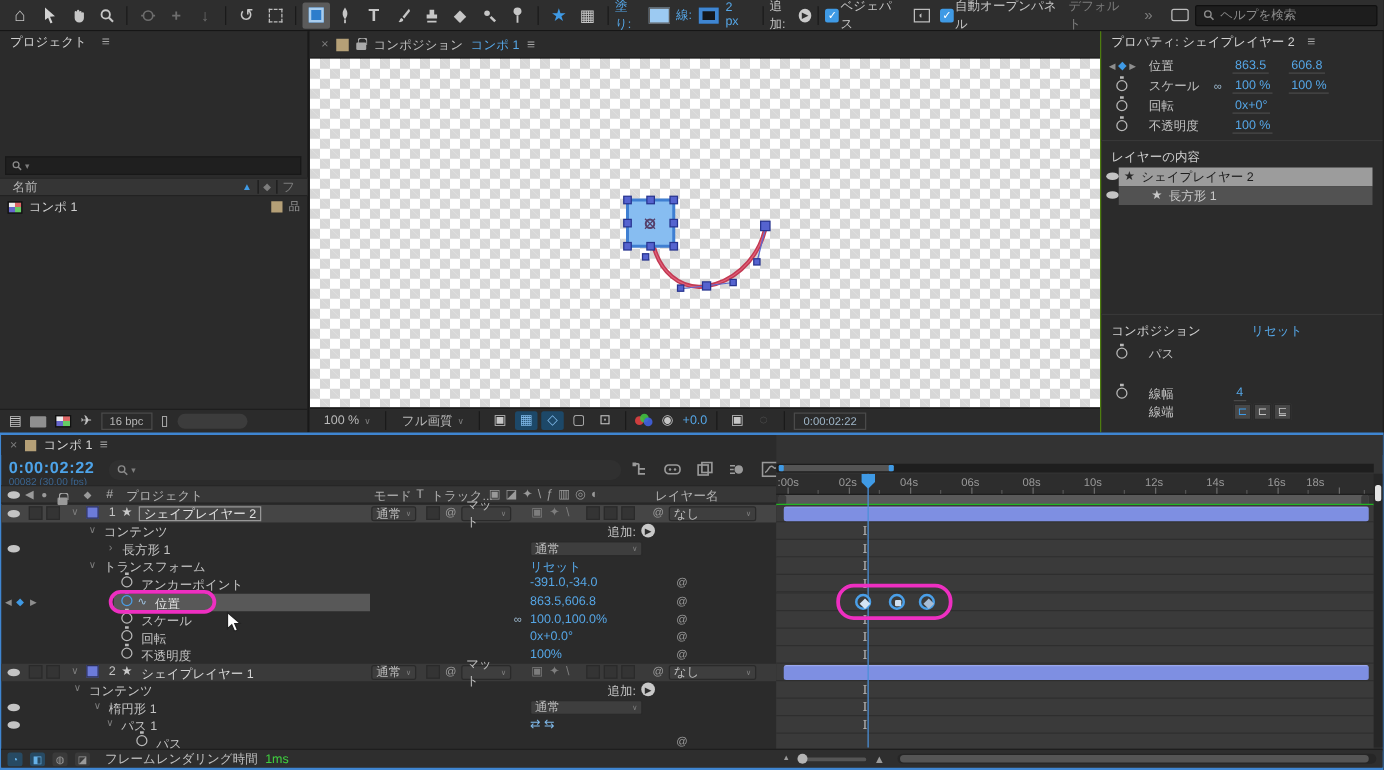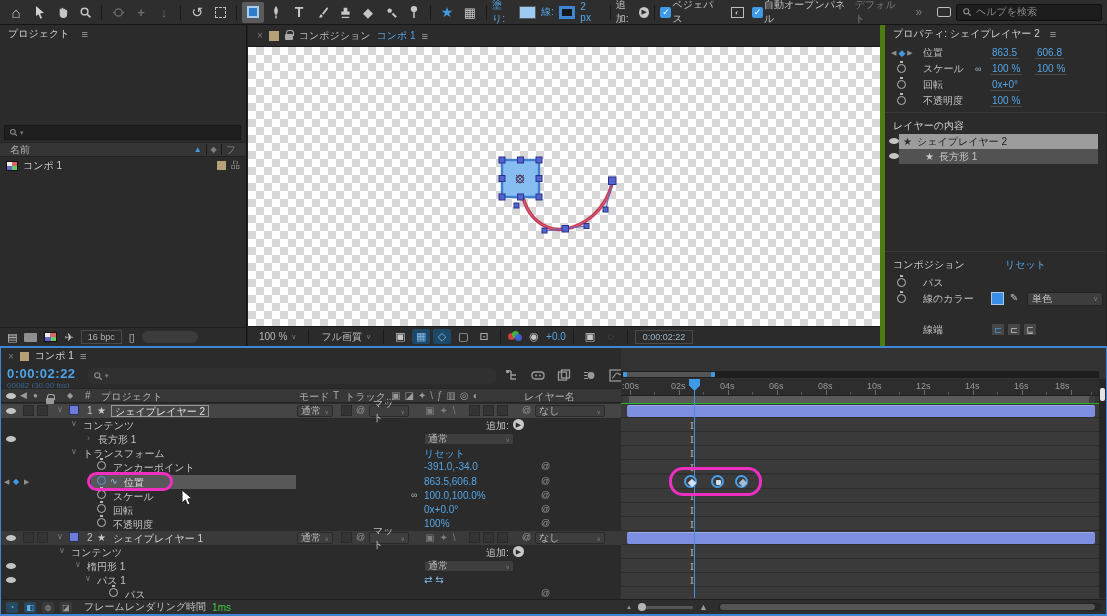--- a/index.html
+++ b/index.html
@@ -54,21 +54,21 @@
     background-size:16px 16px;background-position:0 0,8px 8px}
   #v-bar{position:absolute;left:0;right:0;bottom:0;height:20px;background:#2b2b2b;border-top:1px solid #191919;
     display:flex;align-items:center;padding:0 6px;gap:3px}
   .vbtn{height:15px;display:flex;align-items:center;gap:4px;padding:0 5px;color:#b9b9b9}
   .ibox{width:18px;height:15px;display:flex;align-items:center;justify-content:center;border-radius:2px}
   .ibox.on{background:#1d4868}
   .tc-box{border:1px solid #4a4a4a;padding:1px 7px;color:#9fb6c8;font-size:9px}
   .rgbdots{position:relative;width:14px;height:12px}
   .rgbdots i{position:absolute;width:7px;height:7px;border-radius:50%;opacity:.9}
   
-  #props{position:absolute;left:880px;top:25px;width:226px;height:321px;background:#2b2b2b;border-left:5px solid #4d7c0f}
+  #props{position:absolute;left:880px;top:25px;width:226px;height:321px;background:#2b2b2b;border-left:1px solid #4d7c0f}
   .pr{position:absolute;left:0;right:0;height:15px}
   .stopw{width:9px;height:9px;border:1.4px solid #b9b9b9;border-radius:50%;position:relative;flex:0 0 auto}
   .stopw:before{content:"";position:absolute;left:2px;top:-4px;width:3px;height:2px;background:#b9b9b9}
   .stopw.on{border-color:#4a9fe8}.stopw.on:before{background:#4a9fe8}
   .hot{color:#55a6e6;border-bottom:1px solid #4a4a4a;padding:0 2px}
   .divline{position:absolute;left:0;right:0;height:1px;background:#222;border-bottom:1px solid #383838}
   .lc-row{position:absolute;left:14px;right:8px;height:15px;display:flex;align-items:center;gap:5px}
   .ddl{height:14px;background:#3d3d3d;border:1px solid #232323;border-radius:2px;display:flex;align-items:center;justify-content:space-between;padding:0 4px;color:#c9c9c9}
   .capbtn{width:14px;height:13px;background:#474747;border:1px solid #2a2a2a;display:flex;align-items:center;justify-content:center;font-size:9px;color:#c0c0c0}
   
@@ -428,29 +428,24 @@
       <span style="color:#c9c9c9;margin-left:26px">★</span>
       <span style="color:#c9c9c9">長方形 1</span>
     </div>
     <div class="divline" style="top:226px"></div>
     <div style="position:absolute;left:8px;top:233px;color:#cfcfcf">コンポジション</div>
     <span class="blue" style="position:absolute;left:120px;top:233px">リセット</span>
     <div class="pr flex" style="top:250px">
       <span class="stopw" style="margin-left:12px"></span>
       <span style="position:absolute;left:38px">パス</span>
     </div>
-    <div class="pr flex" style="top:266px">
+    <div class="pr flex" style="top:282px">
       <span class="stopw" style="margin-left:12px"></span>
-      <span style="position:absolute;left:38px">線のカラー</span>
-      <span style="position:absolute;left:106px;top:1px;width:13px;height:13px;background:#3a8ee6;border:1px solid #a9c7e6"></span>
-      <span style="position:absolute;left:125px;top:1px;color:#c0c0c0">✎</span>
-      <span class="ddl" style="position:absolute;left:142px;top:1px;width:76px">
-        <span>単色</span>
-          <span class="dim" style="font-size:7px">∨</span>
-      </span>
+      <span style="position:absolute;left:38px">線幅</span>
+      <span class="hot" style="position:absolute;left:106px">4</span>
     </div>
     <div class="pr flex" style="top:297px">
       <span style="position:absolute;left:38px">線端</span>
       <span class="capbtn" style="position:absolute;left:106px;color:#3f9ae5">⊏</span>
       <span class="capbtn" style="position:absolute;left:122px">⊏</span>
       <span class="capbtn" style="position:absolute;left:138px">⊑</span>
     </div>
   </div>
 
   <div id="timeline">
@@ -677,21 +672,21 @@
       <div id="tl-ruler">
         <span class="tlabel" style="left:1px">:00s</span>
         <span class="tlabel" style="left:50px">02s</span>
         <span class="tlabel" style="left:99px">04s</span>
         <span class="tlabel" style="left:148px">06s</span>
         <span class="tlabel" style="left:197px">08s</span>
         <span class="tlabel" style="left:246px">10s</span>
         <span class="tlabel" style="left:295px">12s</span>
         <span class="tlabel" style="left:344px">14s</span>
         <span class="tlabel" style="left:393px">16s</span>
-        <span class="tlabel" style="left:434px">18s</span>
+        <span class="tlabel" style="left:424px">18s</span>
         <span class="tick" style="left:9px"></span>
           <span class="tick minor" style="left:33px"></span>
         <span class="tick" style="left:58px"></span>
           <span class="tick minor" style="left:82px"></span>
         <span class="tick" style="left:107px"></span>
           <span class="tick minor" style="left:131px"></span>
         <span class="tick" style="left:156px"></span>
           <span class="tick minor" style="left:180px"></span>
         <span class="tick" style="left:205px"></span>
           <span class="tick minor" style="left:229px"></span>

